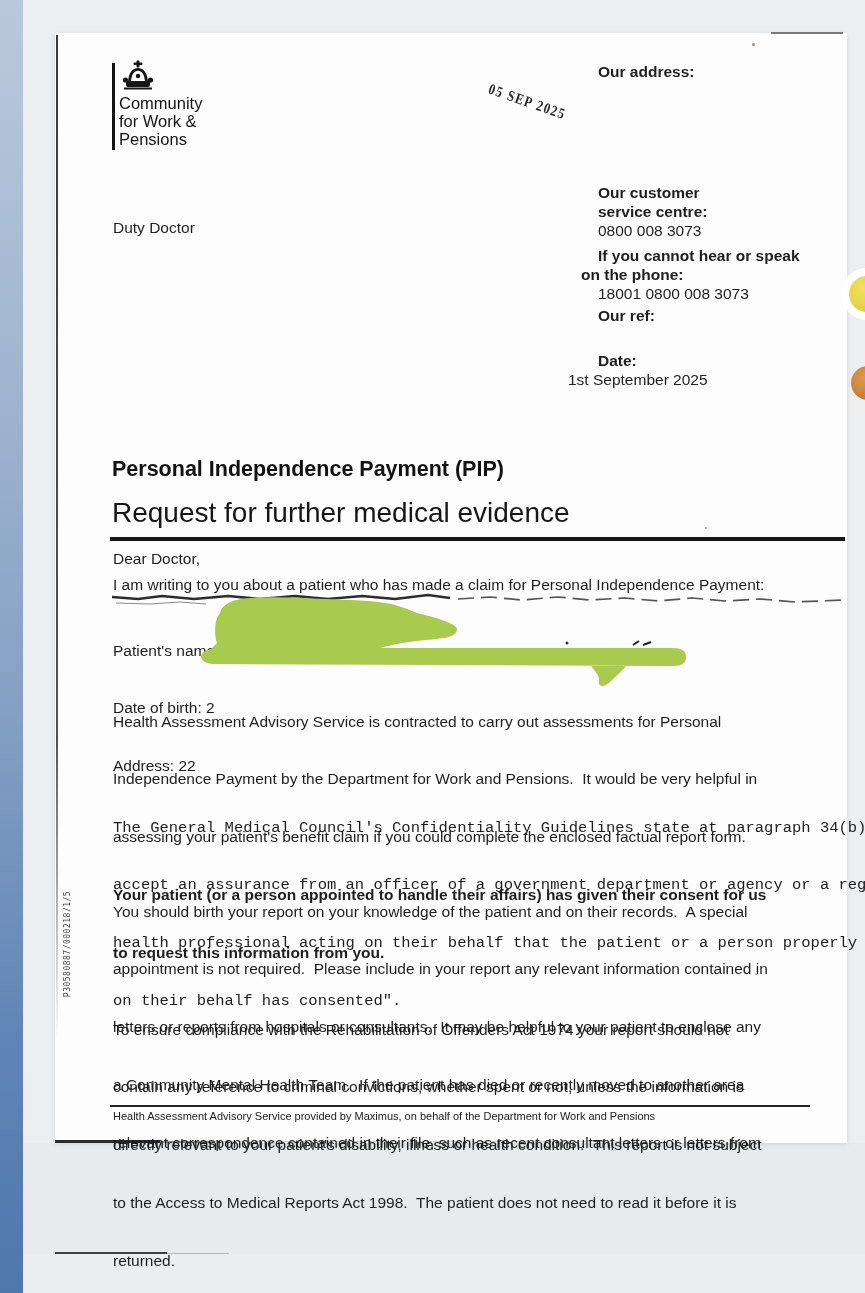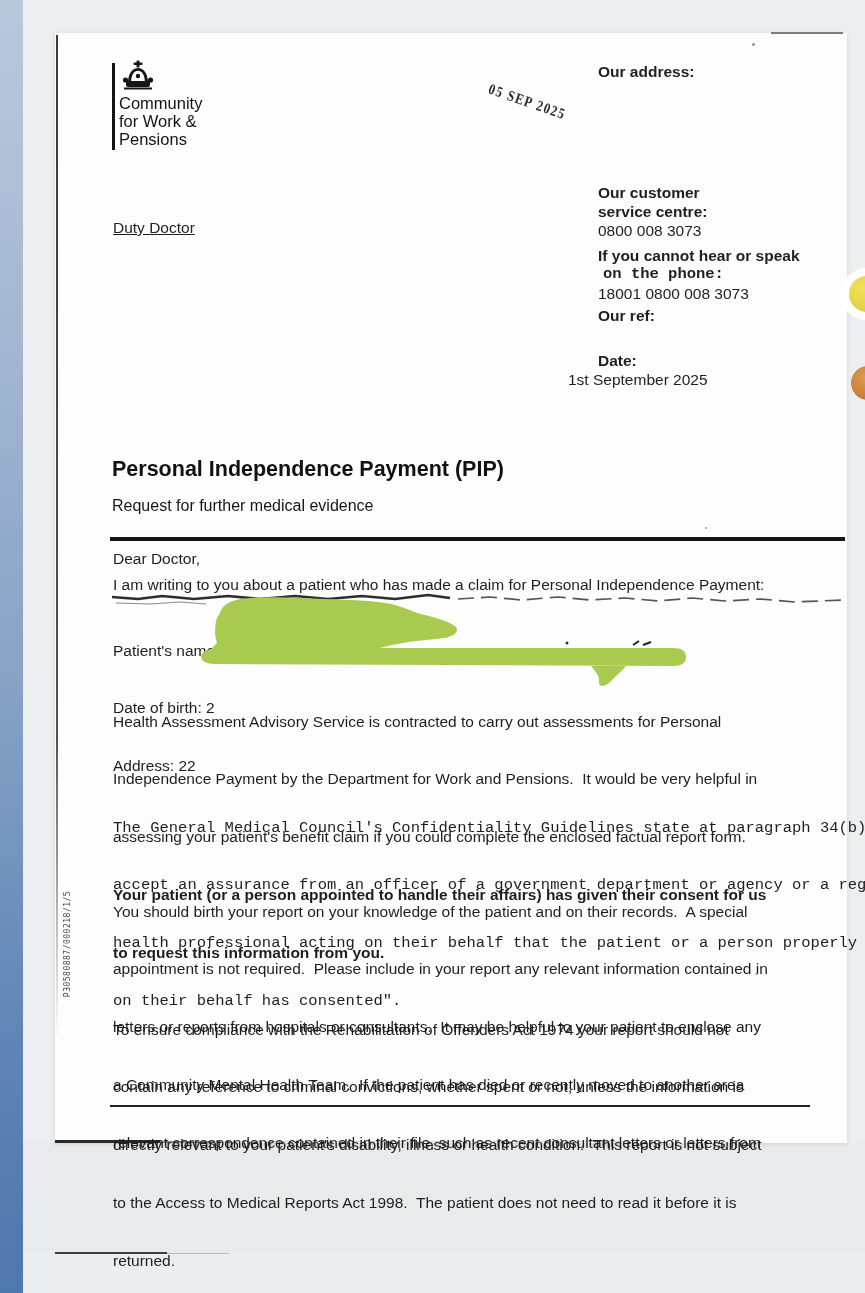--- a/index.html
+++ b/index.html
@@ -25,21 +25,21 @@
   .t{position:absolute;white-space:pre;color:#1f1f1f;text-align:right;}
   .b{font-weight:bold;}
   .fs15{font-size:15.5px;line-height:19.3px;}
   .logo-bar{position:absolute;left:57px;top:30px;width:2.5px;height:87px;background:#141414;}
   .logo-crest{position:absolute;left:66px;top:27px;}
   .logo-text{position:absolute;left:64px;top:61px;font-size:16.5px;line-height:18px;color:#141414;white-space:pre;}
   .stamp{position:absolute;left:437px;top:47px;transform:rotate(19deg) scale(0.95,1.15);
     transform-origin:left top;font-family:"Liberation Serif",serif;font-weight:bold;
     font-size:13px;letter-spacing:1.5px;color:#2a2a2a;white-space:pre;}
   .title{position:absolute;left:57px;top:424px;font-size:21.5px;font-weight:bold;color:#111;white-space:pre;}
-  .subtitle{position:absolute;left:57px;top:464px;font-size:16px;color:#161616;white-space:pre;}
+  .subtitle{position:absolute;left:57px;top:464px;font-size:28px;color:#161616;white-space:pre;}
   .rule{position:absolute;left:55px;top:504px;width:735px;height:3.5px;background:#151515;}
   .para{position:absolute;left:58px;white-space:pre;font-size:15.5px;line-height:19.3px;color:#1e1e1e;}
   .footer-rule{position:absolute;left:55px;top:1072px;width:700px;height:1.5px;background:#222;}
   .footer-text{position:absolute;left:58px;top:1077px;font-size:11px;color:#222;white-space:pre;}
   .side-ref{position:absolute;left:-51px;top:905px;width:130px;height:12px;text-align:center;
     transform:rotate(-90deg);font-family:"DejaVu Sans Mono",monospace;font-size:8px;
     letter-spacing:.5px;color:#444;white-space:pre;}
   .green-svg{position:absolute;left:140px;top:556px;}
   .crease-svg{position:absolute;left:55px;top:557px;}
   .emoji-ring{position:absolute;left:841px;top:268px;width:52px;height:52px;border-radius:50%;background:#ffffff;}
@@ -79,28 +79,28 @@
         <circle cx="4.5" cy="20" r="2.6"></circle>
         <circle cx="29.5" cy="20" r="2.6"></circle>
         <circle cx="17" cy="16" r="2.2"></circle>
         <path d="M3,27.5 h28 v2 h-28 Z"></path>
       </g>
     </svg>
     <div class="logo-text"><div>Community</div><div>for Work &amp;</div><div>Pensions</div></div>
 
     <div class="stamp">05 SEP 2025</div>
 
-    <div class="t fs15" style="left:58px;top:185px;text-decoration:underline;">Duty Doctor</div>
+    <div class="t fs15" style="left:58px;top:185px;">Duty Doctor</div>
 
     <div class="t fs15 b" style="left:543px;top:29px;">Our address:</div>
     <div class="t fs15 b" style="left:543px;top:150px;">Our customer</div>
     <div class="t fs15 b" style="left:543px;top:169px;">service centre:</div>
     <div class="t fs15" style="left:543px;top:188px;">0800 008 3073</div>
     <div class="t fs15 b" style="left:543px;top:213px;">If you cannot hear or speak</div>
-    <div class="t fs15 b" style="left:548px;top:232px;font-family:Liberation Mono, monospace;">on the phone:</div>
+    <div class="t fs15 b" style="left:526px;top:232px;">on the phone:</div>
     <div class="t fs15" style="left:543px;top:251px;">18001 0800 008 3073</div>
     <div class="t fs15 b" style="left:543px;top:273px;">Our ref:</div>
     <div class="t fs15 b" style="left:543px;top:318px;">Date:</div>
     <div class="t fs15" style="left:513px;top:337px;">1st September 2025</div>
 
     <div class="title">Personal Independence Payment (PIP)</div>
     <div class="subtitle">Request for further medical evidence</div>
     <div class="rule"></div>
 
     <div class="t fs15" style="left:58px;top:516px;">Dear Doctor,</div>
@@ -150,20 +150,21 @@
 
     <div class="para" style="top:948px;">
       <div>To ensure compliance with the Rehabilitation of Offenders Act 1974 your report should not</div>
       <div>contain any reference to criminal convictions, whether spent or not, unless the information is</div>
       <div>directly relevant to your patient's disability, illness or health condition.  This report is not subject</div>
       <div>to the Access to Medical Reports Act 1998.  The patient does not need to read it before it is</div>
       <div>returned.</div>
     </div>
 
     <div class="footer-rule"></div>
+    <div class="footer-text">Health Assessment Advisory Service provided by Maximus, on behalf of the Department for Work and Pensions</div>
 
     <div class="side-ref">P30580887/000218/1/5</div>
 
     <div class="speck" style="left:697px;top:10px;width:3px;height:3px;background:#b08968;"></div>
     <div class="speck" style="left:650px;top:494px;width:2px;height:2px;background:#9a9a9a;"></div>
     <div class="speck" style="left:700px;top:940px;width:2px;height:2px;background:#ababab;"></div>
   </div>
 
   <div class="emoji-ring"></div>
   <div class="emoji-yellow"></div>

